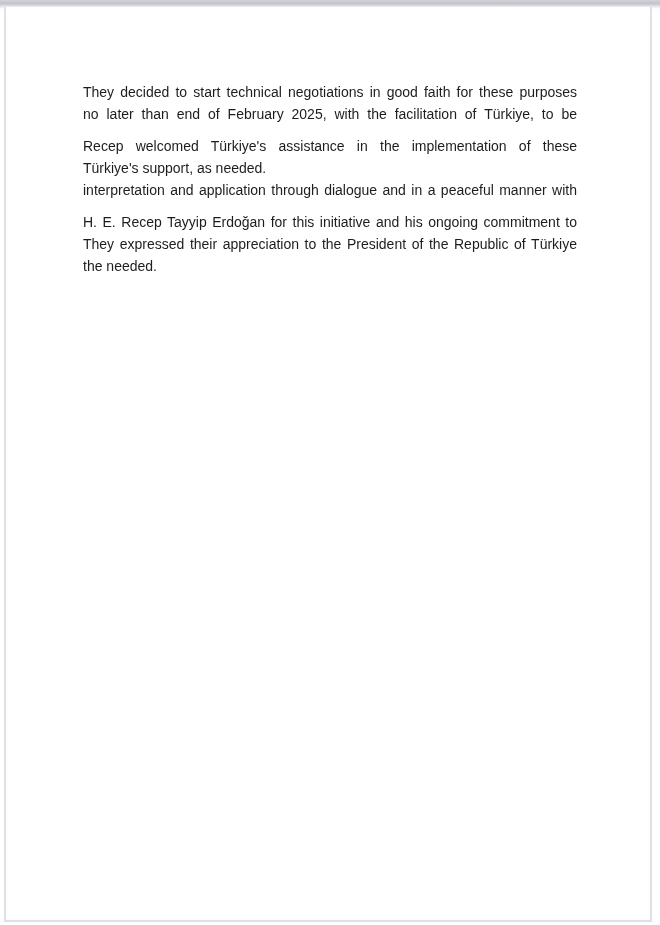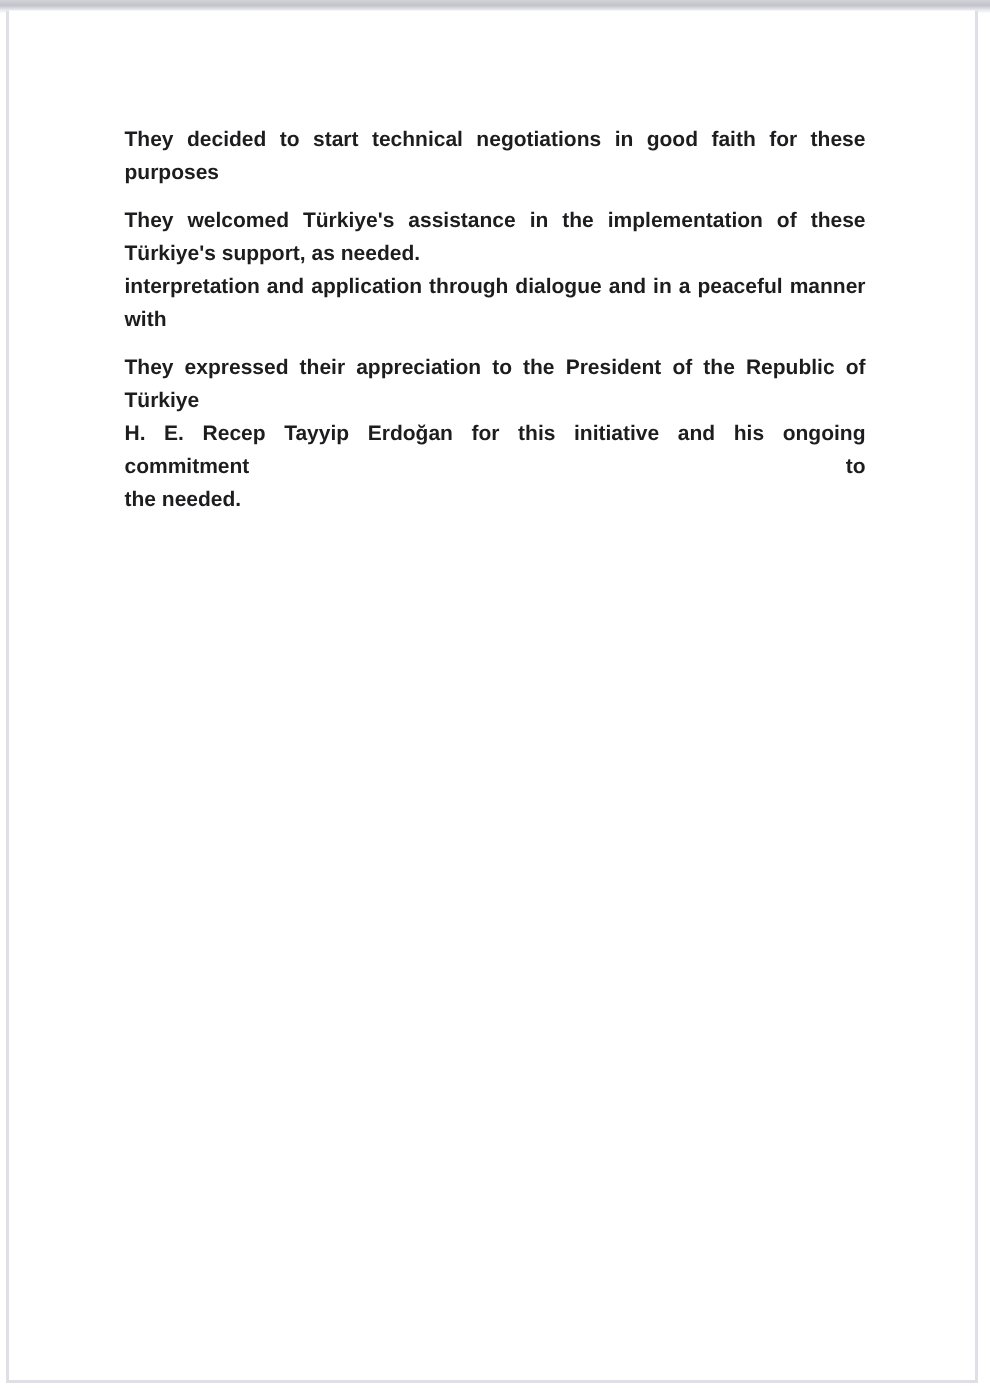--- a/index.html
+++ b/index.html
@@ -52,21 +52,20 @@
     top: 74px;    
     left: 77px;   
     width: 494px;
     color: var(--text-col, #1d1d1f);
     font-size: 14px;
     line-height: 22px;
   }
 
   .paragraph {
     margin: 0 0 10px 0;
-    font-weight: bold;
   }
 
   
   .text-line {
     text-align: justify;
     text-align-last: justify;
     white-space: normal;
   }
 
   .text-line.last {
@@ -75,26 +74,27 @@
 </style>
 </head>
 <body>
 
 <div class="viewport">
   <div class="top-band"></div>
   <div class="page">
     <div class="text-block">
         <div class="paragraph">
           <div class="text-line">They decided to start technical negotiations in good faith for these purposes</div>
+          <div class="text-line">no later than end of February 2025, with the facilitation of Türkiye, to be</div>
         </div>
         <div class="paragraph">
-          <div class="text-line">They welcomed Türkiye's assistance in the implementation of these</div>
+          <div class="text-line">Recep welcomed Türkiye's assistance in the implementation of these</div>
           <div class="text-line last">Türkiye's support, as needed.</div>
           <div class="text-line">interpretation and application through dialogue and in a peaceful manner with</div>
         </div>
         <div class="paragraph">
+          <div class="text-line">H. E. Recep Tayyip Erdoğan for this initiative and his ongoing commitment to</div>
           <div class="text-line">They expressed their appreciation to the President of the Republic of Türkiye</div>
-          <div class="text-line">H. E. Recep Tayyip Erdoğan for this initiative and his ongoing commitment to</div>
           <div class="text-line last">the needed.</div>
         </div>
       </div>
   </div>
 </div>
 
 </body></html>

